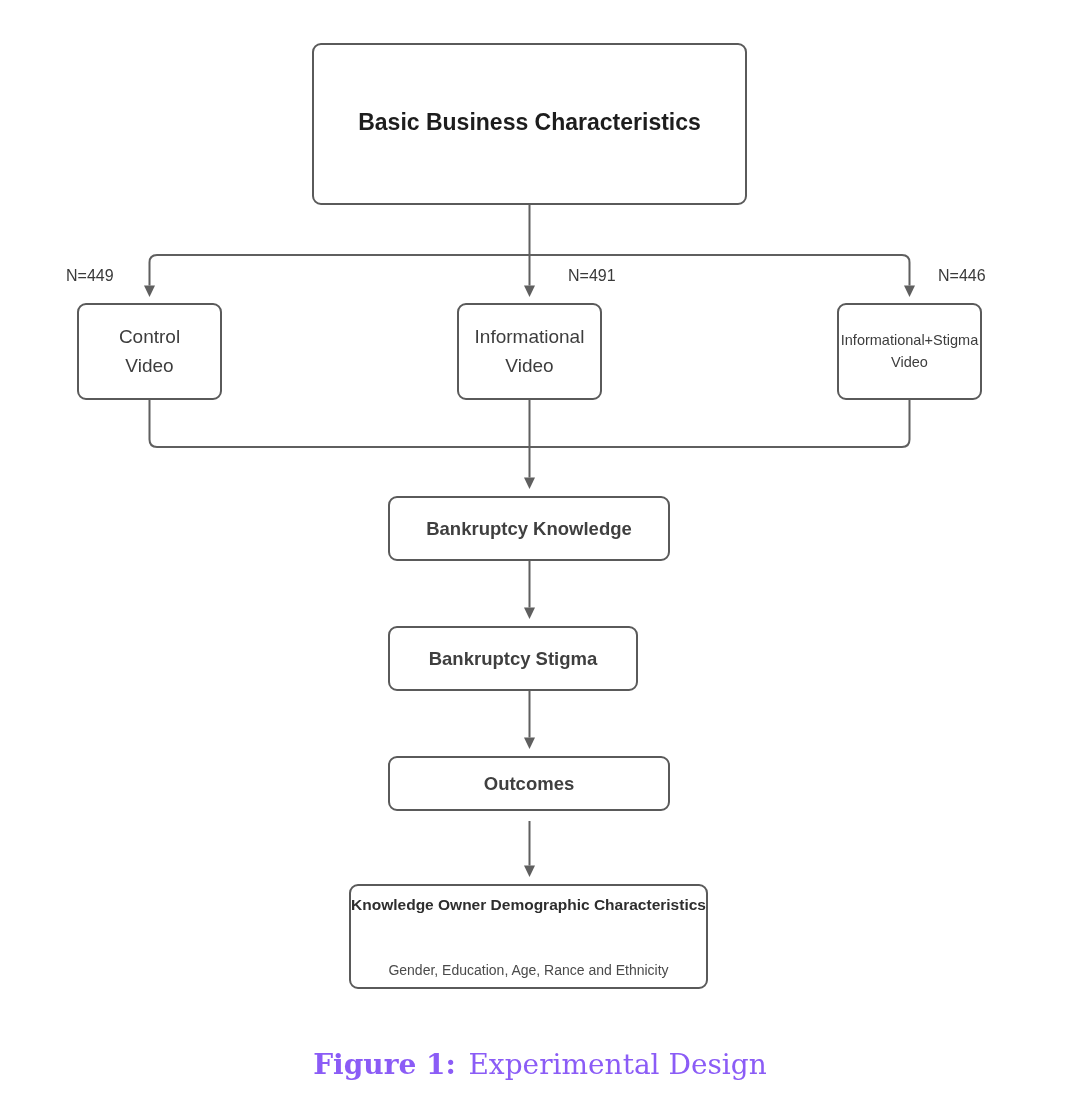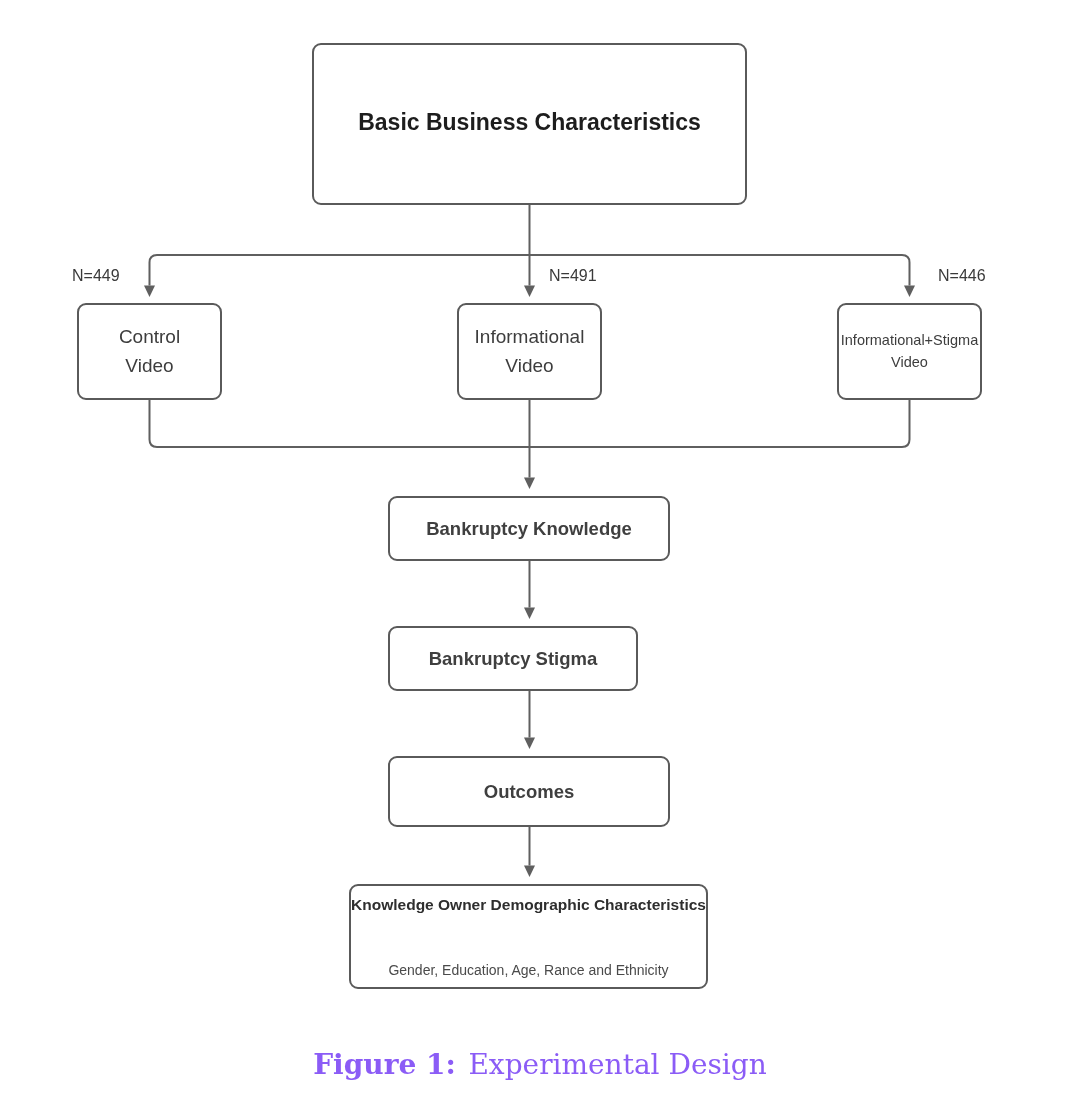--- a/index.html
+++ b/index.html
@@ -35,21 +35,21 @@
     align-items: center;
     justify-content: center;
     text-align: center;
   }
   .node-top        { left: 312px; top: 43px;  width: 435px; height: 162px; }
   .node-control    { left: 77px;  top: 303px; width: 145px; height: 97px; }
   .node-info       { left: 457px; top: 303px; width: 145px; height: 97px; }
   .node-stigma-vid { left: 837px; top: 303px; width: 145px; height: 97px; text-align: center; }
   .node-knowledge  { left: 388px; top: 496px; width: 282px; height: 65px; }
   .node-stigma     { left: 388px; top: 626px; width: 250px; height: 65px; }
-  .node-outcomes   { left: 388px; top: 756px; width: 282px; height: 71px; }
+  .node-outcomes   { left: 388px; top: 756px; width: 282px; height: 55px; }
   .node-demo       { left: 349px; top: 884px; width: 359px; height: 105px; }
 
   .top-title {
     font-size: 23px;
     font-weight: bold;
     color: #1d1d1d;
     margin-bottom: 3px;
   }
   .top-subtitle {
     font-size: 16px;
@@ -82,22 +82,22 @@
   .demo-subtitle {
     font-size: 14px;
     color: #4a4a4a;
     margin-top: 44px;
   }
   .n-label {
     position: absolute;
     font-size: 16px;
     color: #3a3a3a;
   }
-  .n-449 { left: 72px;  top: 267px; }
-  .n-491 { left: 549px; top: 267px; }
+  .n-449 { left: 66px;  top: 267px; }
+  .n-491 { left: 568px; top: 267px; }
   .n-446 { left: 938px; top: 267px; }
 
   .caption {
     position: absolute;
     left: 0; top: 1048px;
     width: 1080px;
     text-align: center;
     font-family: "DejaVu Serif", "Liberation Serif", serif;
     font-size: 28px;
     color: #8b5cf6;

